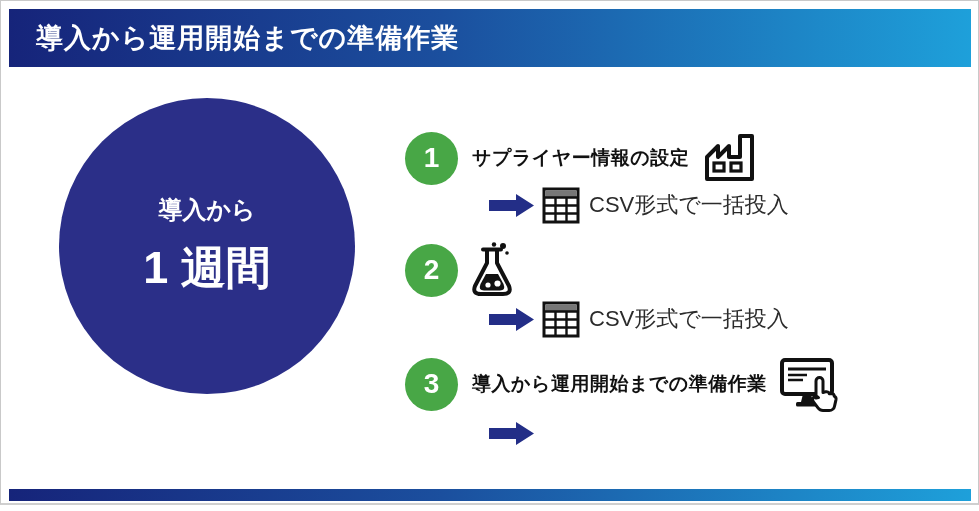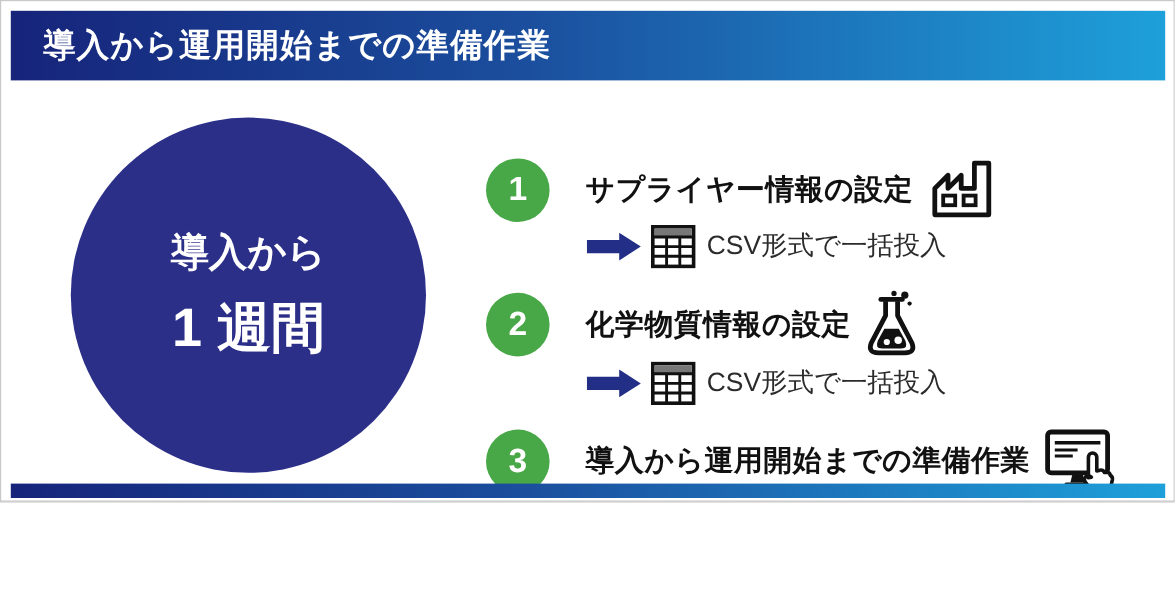--- a/index.html
+++ b/index.html
@@ -1,43 +1,43 @@
 <!DOCTYPE html>
 <html><head>
 <meta charset="utf-8">
 <style>
   html,body { margin:0; padding:0; background:#fff; }
   .page {
-    position:relative; width:979px; height:419px; box-sizing:border-box;
+    position:relative; width:979px; height:505px; box-sizing:border-box;
     background:#ffffff; border:1px solid #c9c9c9; border-bottom:2px solid #cfcfcf;
     overflow:hidden; font-family:"Liberation Sans", sans-serif;
   }
   .header-bar {
     position:absolute; left:8px; top:8px; width:962px; height:58px;
     background:linear-gradient(90deg,#16247a 0%, #1b4f9e 45%, #1ea0da 100%);
     display:flex; align-items:center; padding-left:27px; box-sizing:border-box;
   }
   .header-title { color:#ffffff; font-size:27px; font-weight:bold; letter-spacing:1px; white-space:nowrap; }
 
   .big-circle {
     position:absolute; left:58px; top:97px; width:296px; height:296px; border-radius:50%;
     background:#2b2f88; color:#ffffff; display:flex; flex-direction:column;
     align-items:center; justify-content:center; text-align:center;
   }
-  .big-circle .line-sm { font-size:32px; font-weight:bold; line-height:1.32; white-space:nowrap;text-align:right; }
+  .big-circle .line-sm { font-size:24px; font-weight:bold; line-height:1.32; white-space:nowrap;text-align:right; }
   .big-circle .line-lg { font-size:45px; font-weight:bold; margin-top:12px; white-space:nowrap;text-align:right; }
 
   .step { position:absolute; left:404px; }
   .step-head { display:flex; align-items:center; }
   .num-badge {
     flex:0 0 auto; width:53px; height:53px; border-radius:50%; background:#48a746;
     color:#fff; font-size:28px; font-weight:bold;
     display:flex; align-items:center; justify-content:center;
   }
-  .step-title { margin-left:30px; font-size:24px; font-weight:bold; color:#111; letter-spacing:0.5px; white-space:nowrap; }
+  .step-title { margin-left:14px; font-size:19px; font-weight:bold; color:#111; letter-spacing:0.5px; white-space:nowrap; }
   .head-icon { margin-left:12px; display:flex; align-items:center; }
 
   .step-detail { display:flex; align-items:center; margin-left:84px; height:40px; }
   .arrow-icon { flex:0 0 auto; display:flex; align-items:center; }
   .table-icon { flex:0 0 auto; margin-left:7px; display:flex; align-items:center; }
   .detail-text { margin-left:9px; font-size:22px; color:#2b2b2b; white-space:nowrap; }
 
   .footer-bar {
     position:absolute; left:8px; bottom:2px; width:962px; height:12px;
     background:linear-gradient(90deg,#16247a 0%, #1b4f9e 45%, #1ea0da 100%);
@@ -82,21 +82,20 @@
           <path d="M3 10.5 H35 M3 18.5 H35 M3 26.5 H35 M13.5 10.5 V35 M24.5 10.5 V35" stroke="#111" stroke-width="2.4" fill="none"></path>
         </svg>
       </span>
       <span class="detail-text">CSV形式で一括投入</span>
     </div>
   </div>
 
   <div class="step" style="top:240px;">
     <div class="step-head">
       <div class="num-badge">2</div>
-      <div class="step-title">化学物質情報の設定</div>
       <span class="head-icon">
         <svg width="44" height="58" viewBox="0 0 44 58">
           <circle cx="24" cy="3.5" r="2.2" fill="#111"></circle>
           <circle cx="33" cy="5" r="3" fill="#111"></circle>
           <circle cx="37" cy="12" r="1.8" fill="#111"></circle>
           <path d="M13 8.5 H31" stroke="#111" stroke-width="4" stroke-linecap="round"></path>
           <path d="M17 10 V22 L5 45 Q2 53 11 53 H33 Q42 53 39 45 L27 22 V10" fill="none" stroke="#111" stroke-width="4" stroke-linejoin="round"></path>
           <path d="M10.5 43 L16 33 H28 L33.5 43 Q36 49.5 30 49.5 H14 Q8 49.5 10.5 43 Z" fill="#111"></path>
           <circle cx="18" cy="44" r="2.6" fill="#fff"></circle>
           <circle cx="27.5" cy="42.5" r="3.1" fill="#fff"></circle>

